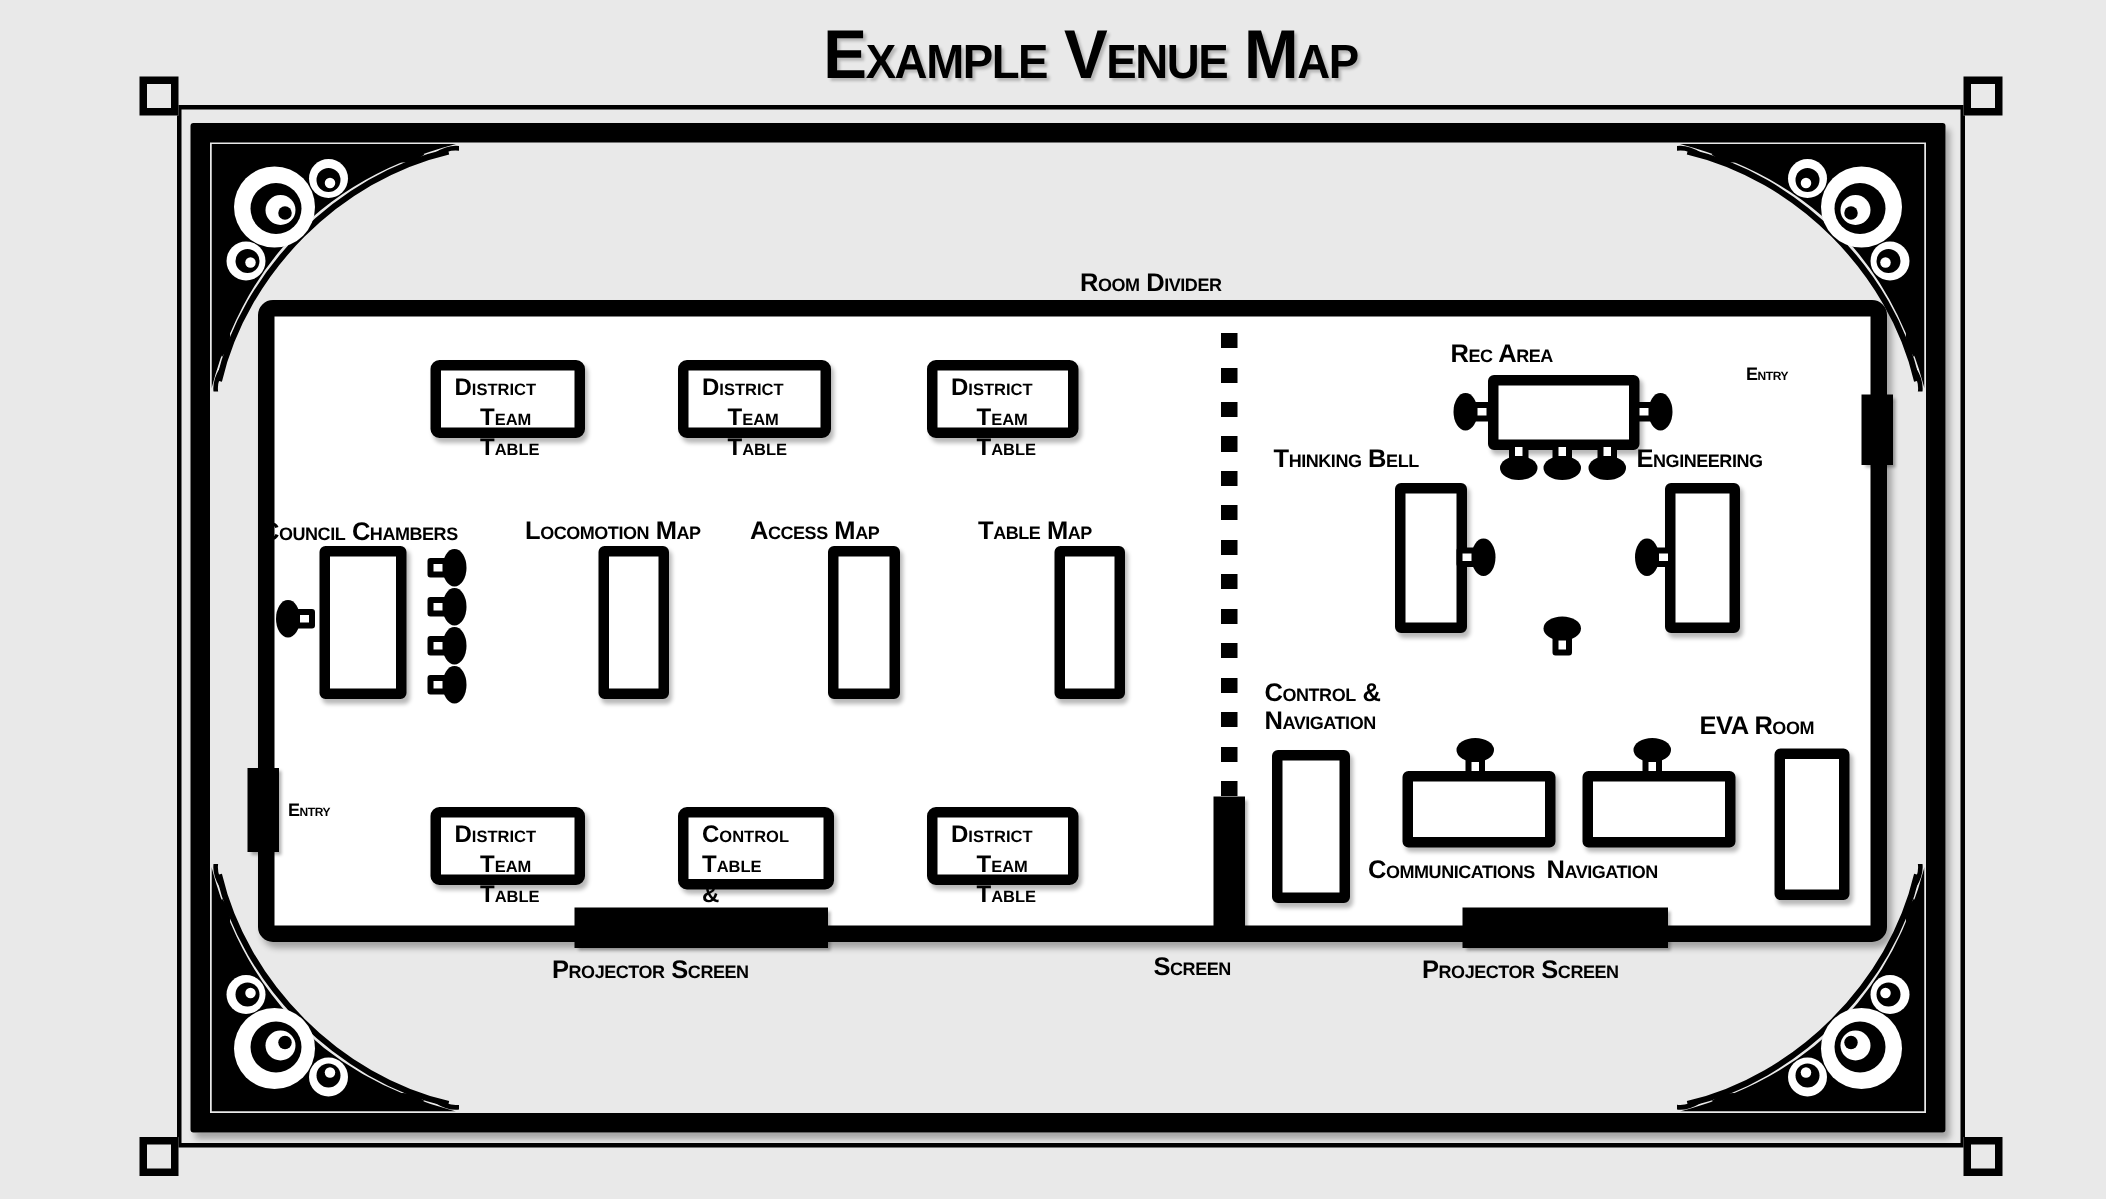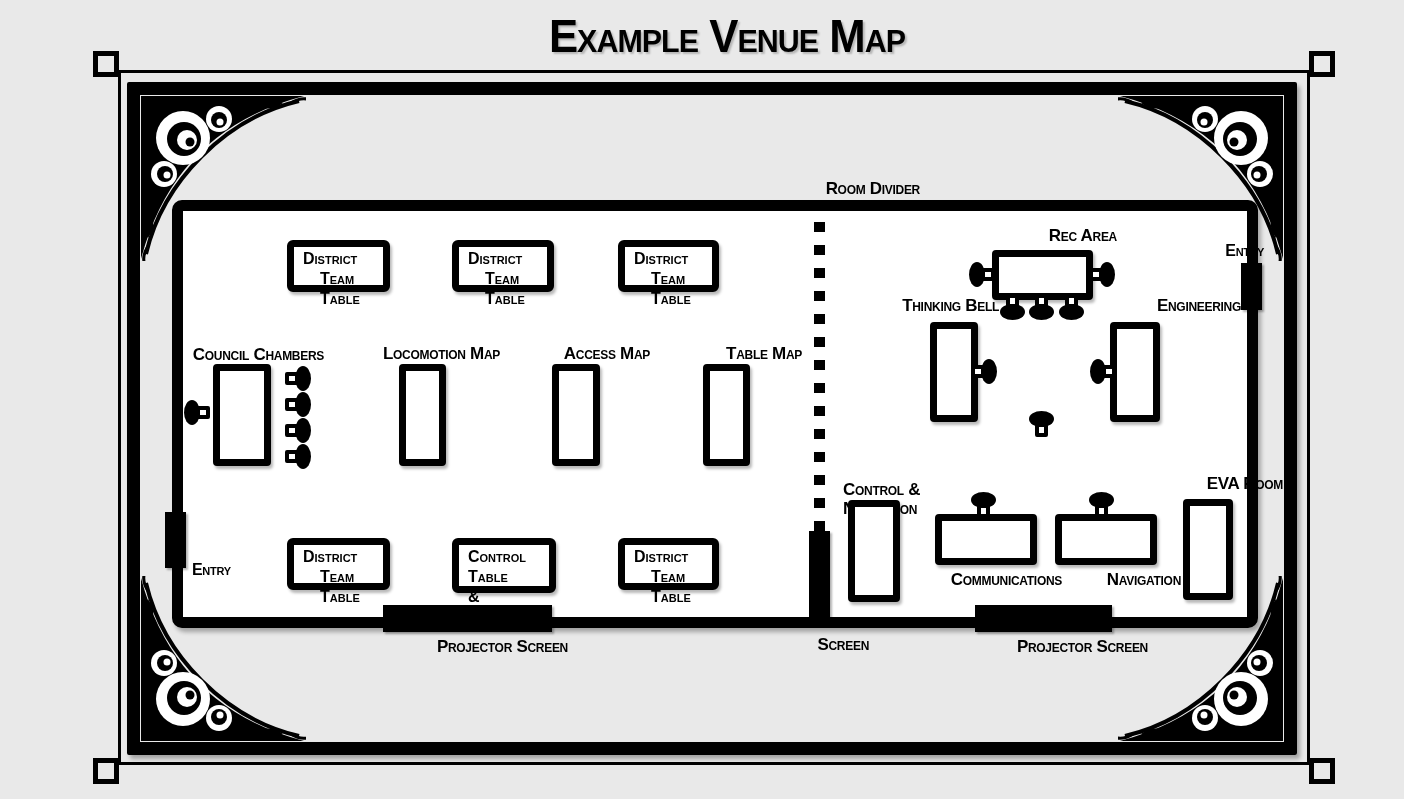--- a/index.html
+++ b/index.html
@@ -26,24 +26,24 @@
   
   .room{position:absolute;left:172px;top:200px;width:1086px;height:428px;
         border:11px solid #000;box-sizing:border-box;border-radius:10px;
         background:#fff;box-shadow:3px 4px 4px rgba(0,0,0,.3);}
 
   .wallbar{position:absolute;background:#000;box-shadow:2px 2px 2px rgba(0,0,0,.3);}
   .dashline{position:absolute;left:814px;top:222px;width:11px;height:311px;
             background:repeating-linear-gradient(to bottom,#000 0 10px,transparent 10px 23px);}
 
   
-  .lbl{position:absolute;font-size:17px;line-height:1.0;white-space:nowrap;text-align:right;
+  .lbl{position:absolute;font-size:17px;line-height:1.0;white-space:nowrap;text-align:left;
        letter-spacing:-0.3px;}
-  .lbl.small{font-size:16px;}
-  .lbl.leftalign{text-align:left;margin-top:28px;}
+  .lbl.small{font-size:12px;}
+  .lbl.leftalign{text-align:left;}
 
   
   .table{position:absolute;background:#fff;border:7px solid #000;box-sizing:border-box;
          border-radius:4px;box-shadow:2px 3px 3px rgba(0,0,0,.28);}
   .box{position:absolute;background:#fff;border:7px solid #000;box-sizing:border-box;
        border-radius:6px;box-shadow:2px 3px 3px rgba(0,0,0,.28);
        font-size:16px;line-height:1.25;padding:2px 0 0 9px;}
   .box .l2{padding-left:17px;}
   .box.noindent .l2{padding-left:0;}
   .box.center{display:flex;align-items:center;justify-content:center;padding:0;

